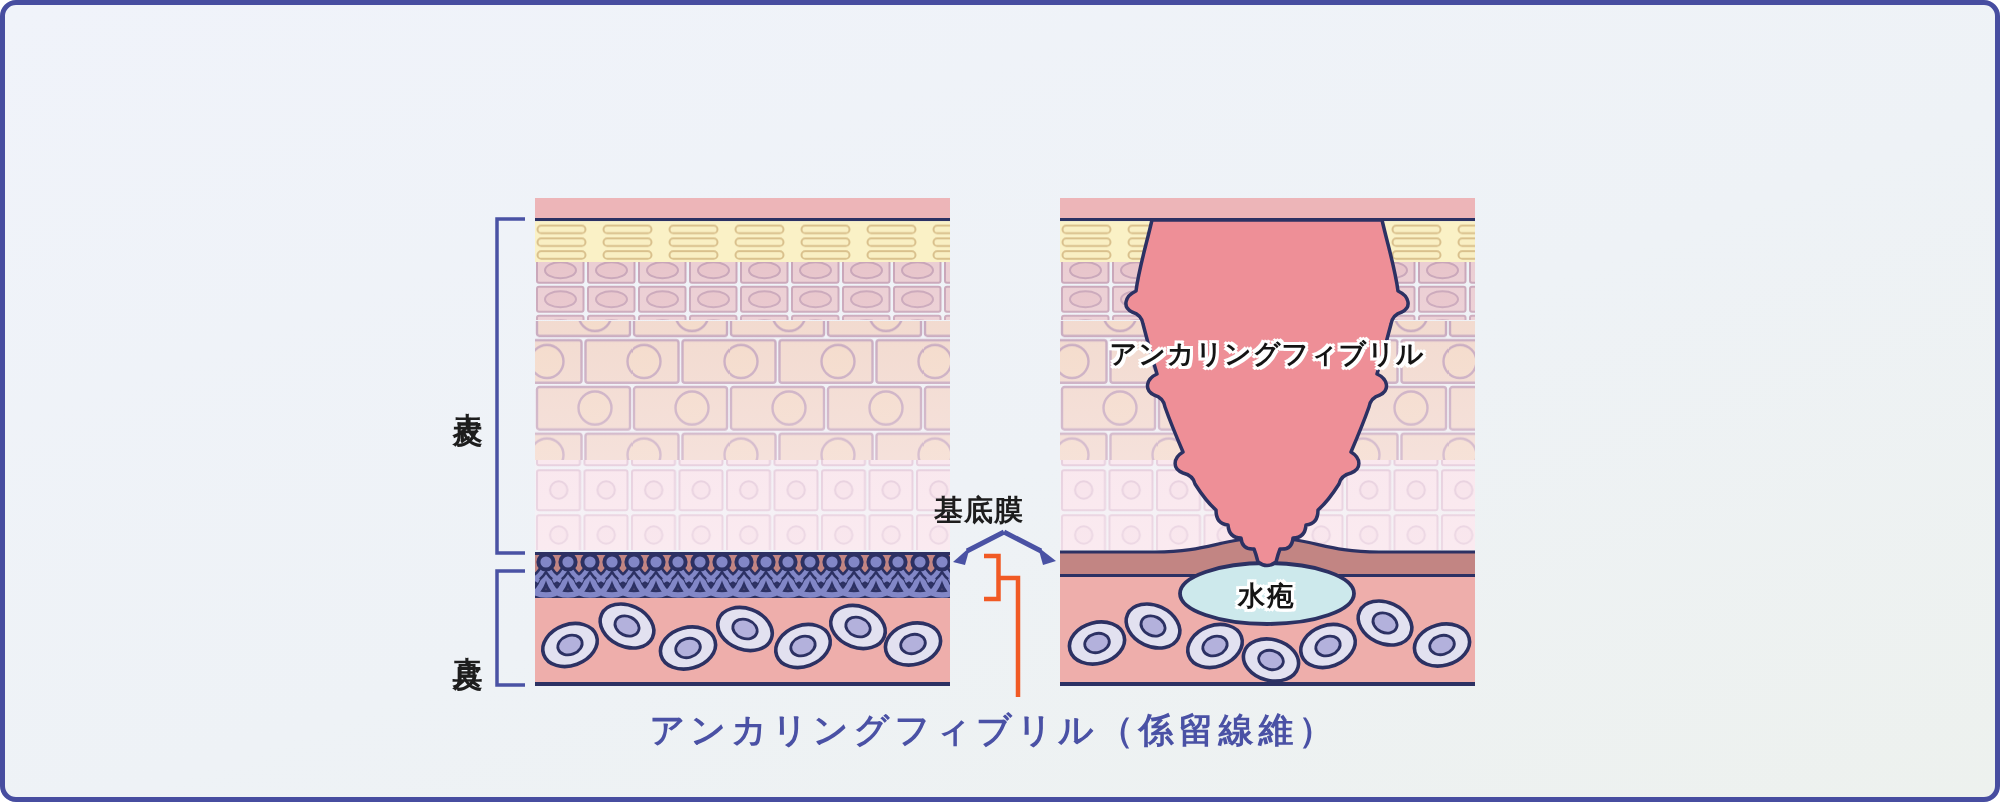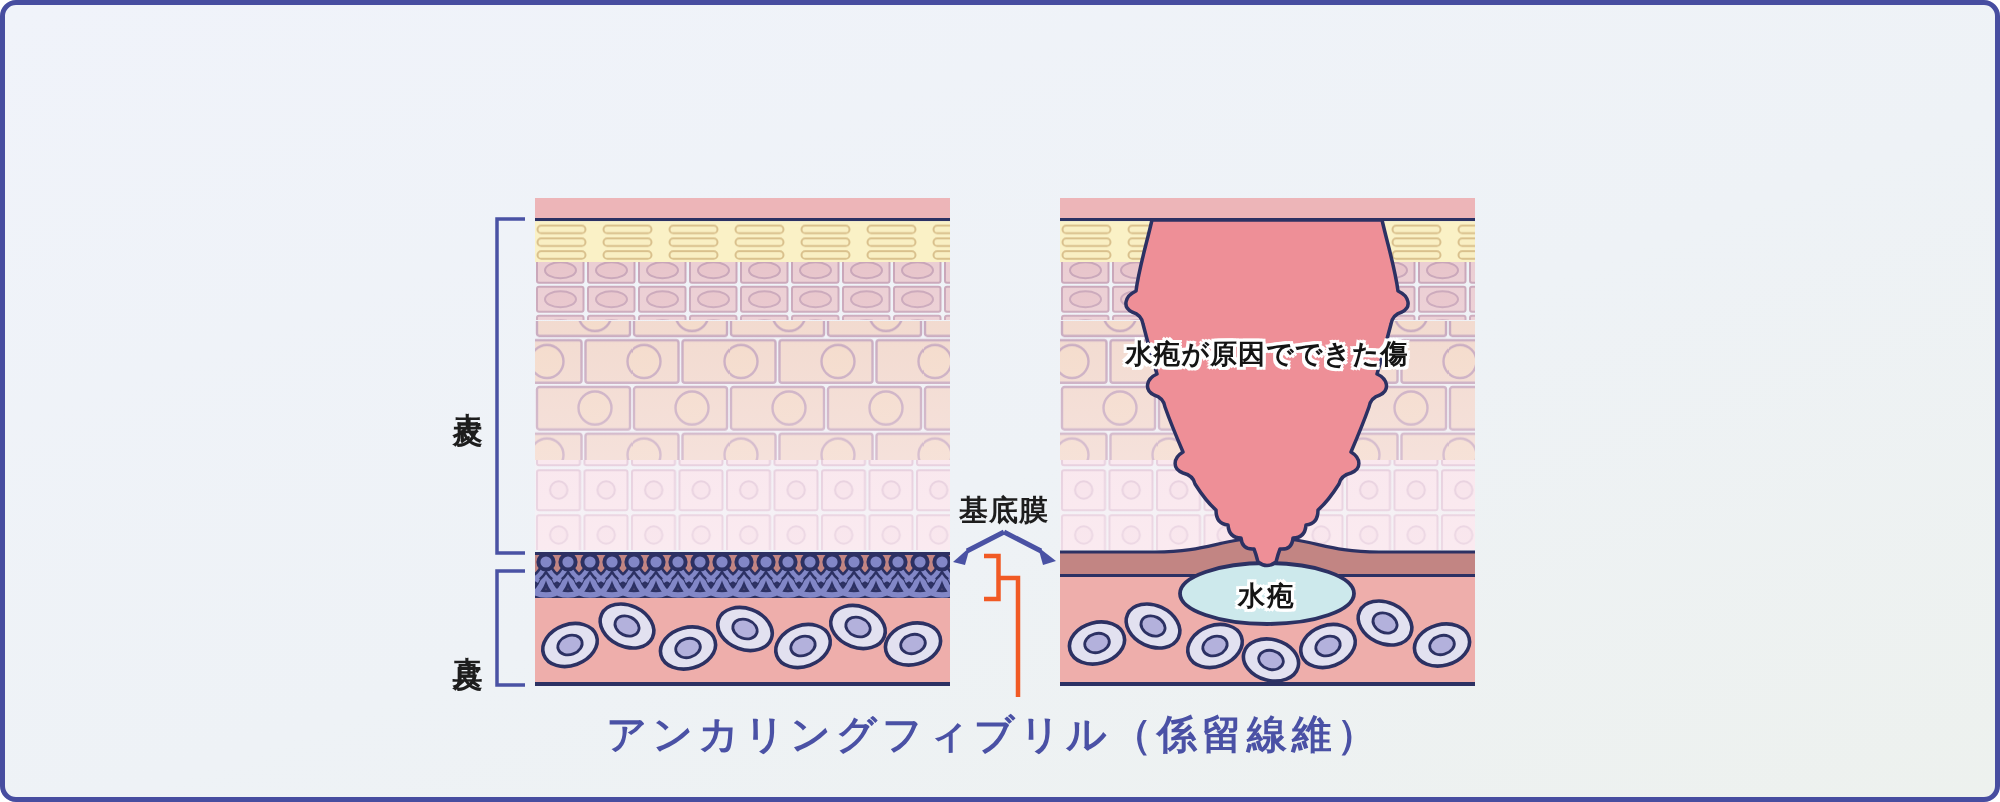--- a/index.html
+++ b/index.html
@@ -20,26 +20,26 @@
   .title-patient{left:1055px;top:58px;}
   .vlabel{
     position:absolute;width:60px;height:90px;color:#1d1d1d;
     writing-mode:vertical-rl;text-orientation:upright;
     font-size:30px;font-weight:600;letter-spacing:4px;
     display:flex;align-items:center;justify-content:center;
   }
   .lbl-epidermis{left:432px;top:342px;}
   .lbl-dermis{left:432px;top:586px;}
   .midlabel{
-    position:absolute;left:929px;top:486px;width:140px;text-align:center;
+    position:absolute;left:929px;top:486px;width:140px;text-align:left;
     color:#1d1d1d;font-size:29px;font-weight:600;letter-spacing:1px;
   }
   .caption{
     position:absolute;left:589px;top:702px;width:800px;text-align:center;
-    color:#4a51a5;font-size:40px;font-weight:bold;letter-spacing:5px;
+    color:#4a51a5;font-size:35px;font-weight:bold;letter-spacing:5px;
   }
   .halo{
     position:absolute;text-align:center;color:#141414;font-weight:bold;
     text-shadow:-3px 0 0 #fff,3px 0 0 #fff,0 -3px 0 #fff,0 3px 0 #fff,
                 -2px -2px 0 #fff,2px -2px 0 #fff,-2px 2px 0 #fff,2px 2px 0 #fff,
                 -3px -3px 0 #fff,3px 3px 0 #fff,3px -3px 0 #fff,-3px 3px 0 #fff;
   }
   .wound-label{left:1062px;top:331px;width:400px;font-size:27px;letter-spacing:1px;}
   .blister-label{left:1162px;top:573px;width:200px;font-size:27px;letter-spacing:2px;}
   svg{position:absolute;display:block;}
@@ -199,17 +199,17 @@
     </g>
     <g fill="none" stroke="#f15a24" stroke-width="4.5">
       <path d="M41,61 H55.5 V104 H41"></path>
       <path d="M55.5,83 H75 V202"></path>
     </g>
   </svg>
 
   <div class="vlabel lbl-epidermis">表皮</div>
   <div class="vlabel lbl-dermis">真皮</div>
   <div class="midlabel">基底膜</div>
-  <div class="halo wound-label">水疱が原因でできた傷</div>
+  <div class="halo wound-label">アンカリングフィブリル</div>
   <div class="halo blister-label">水疱</div>
   <div class="caption">アンカリングフィブリル（係留線維）</div>
 
 </div>
 
 </body></html>

